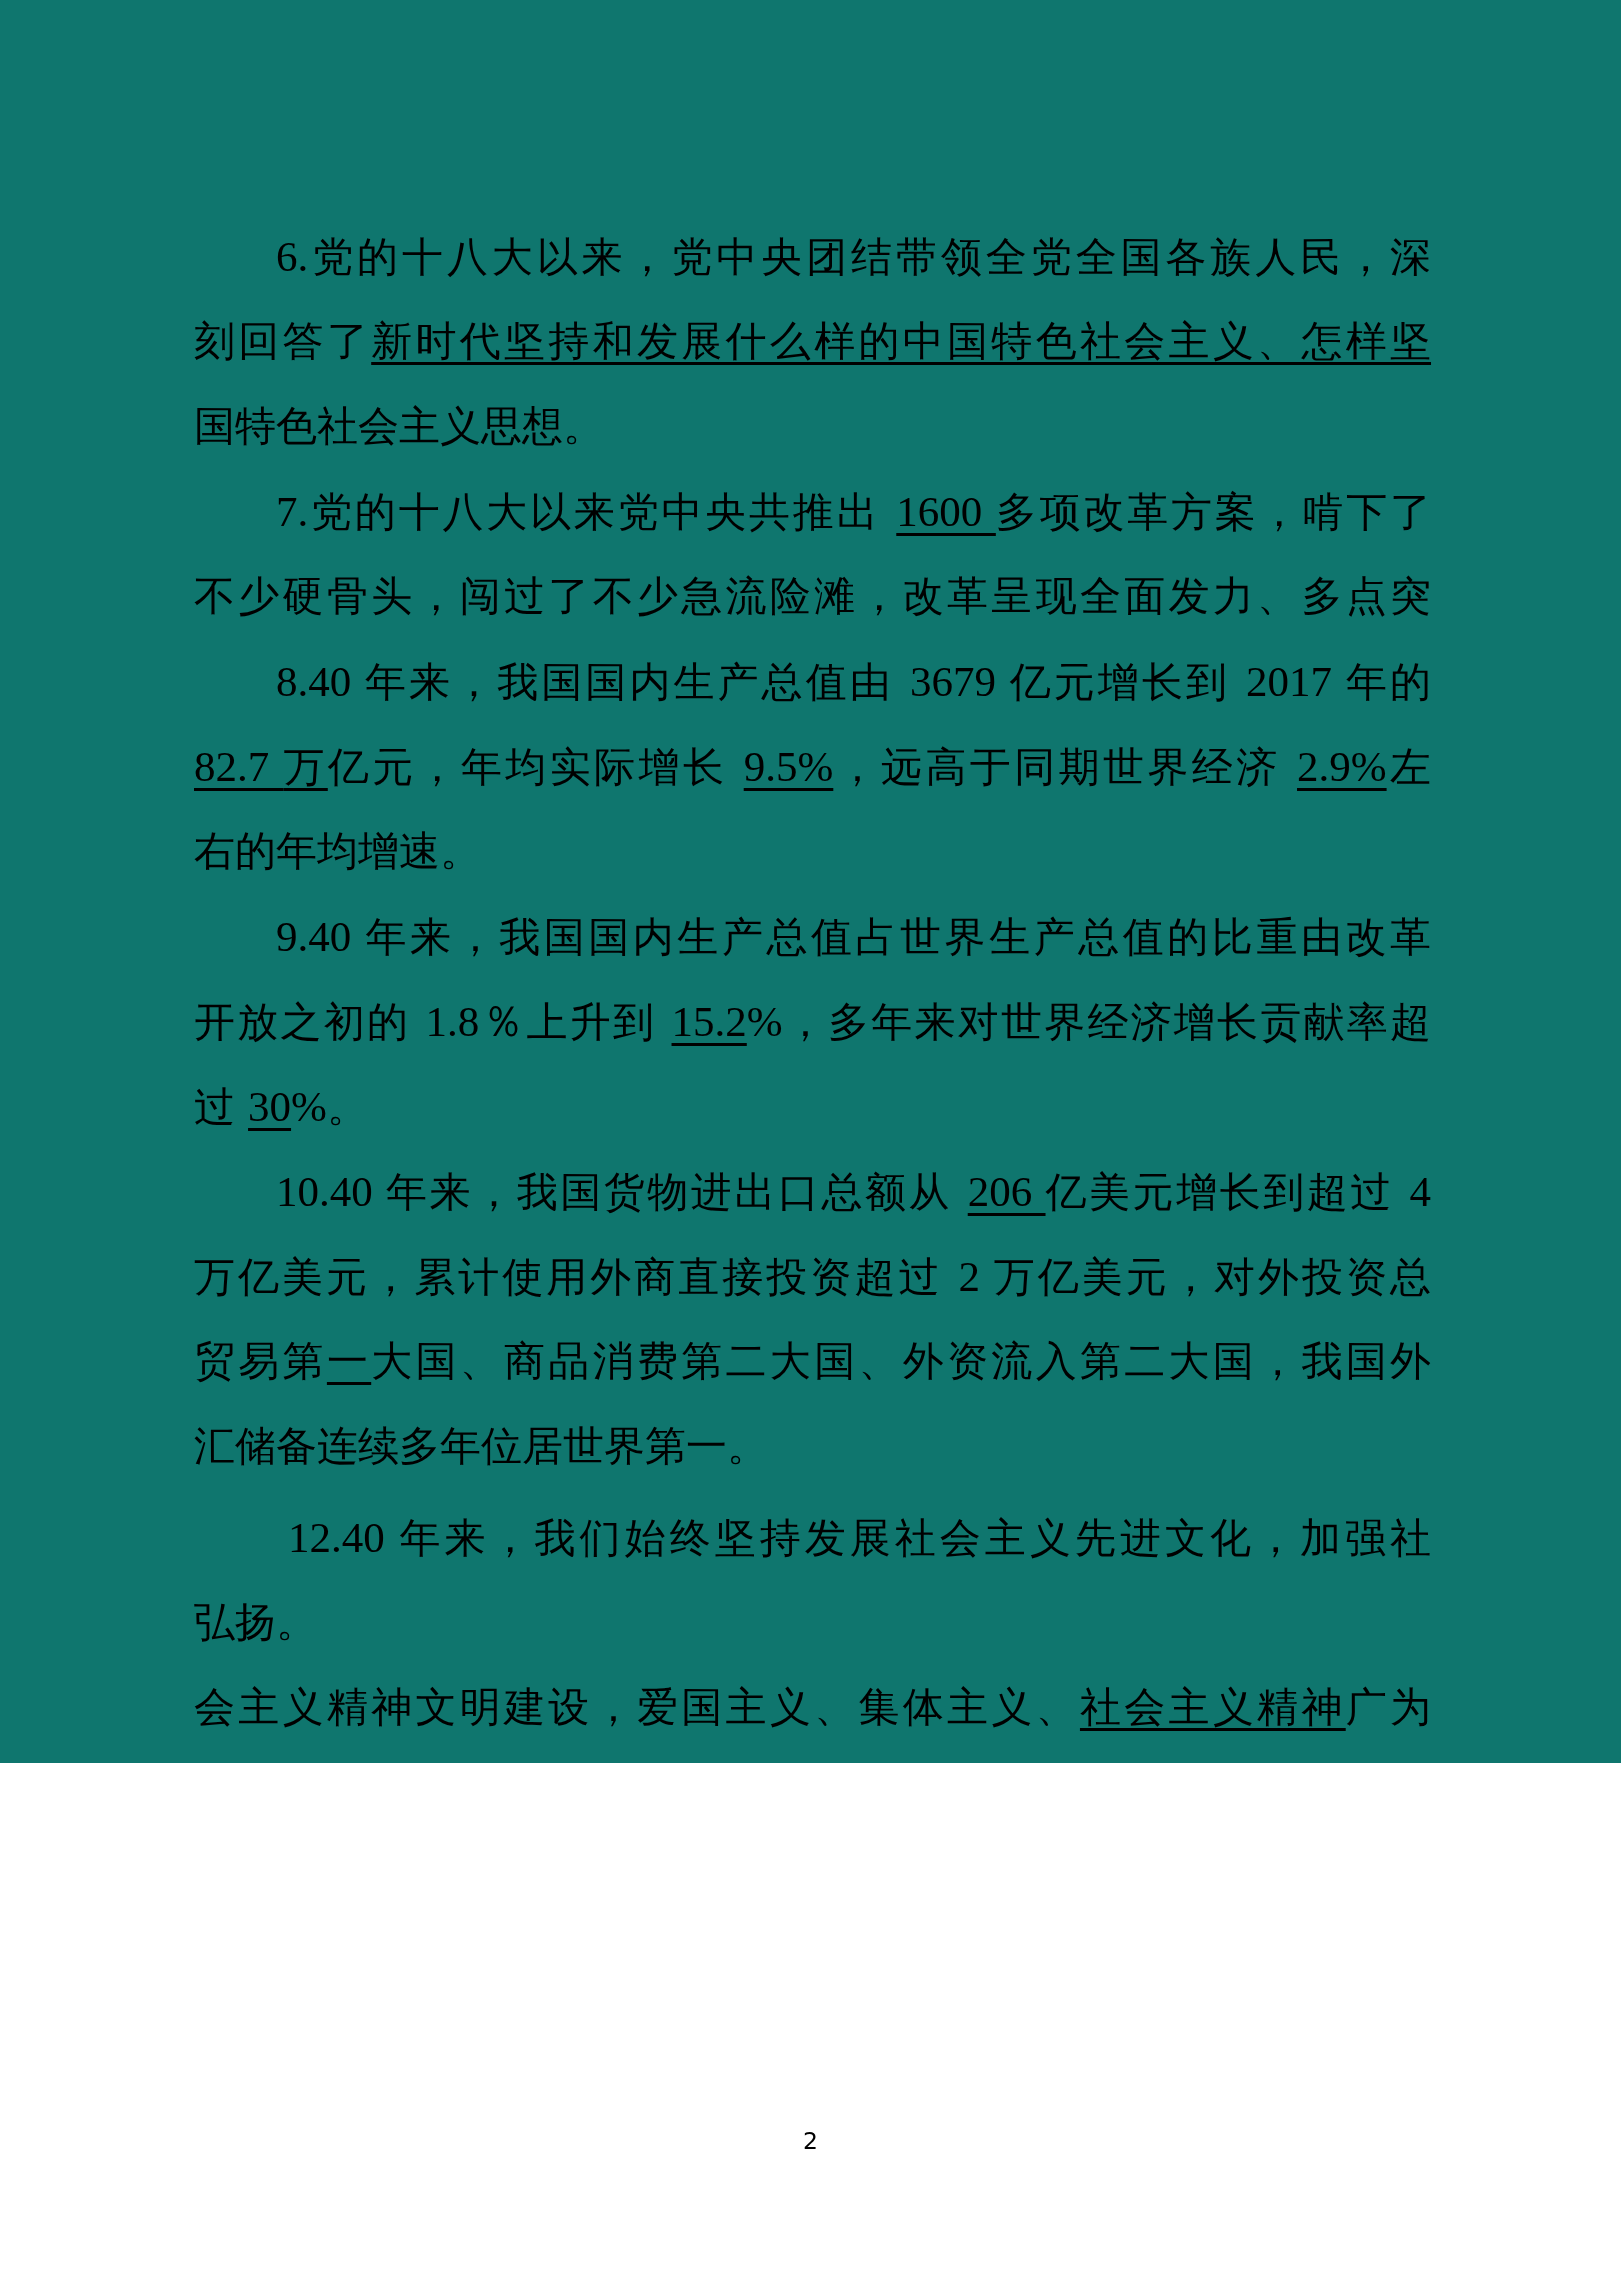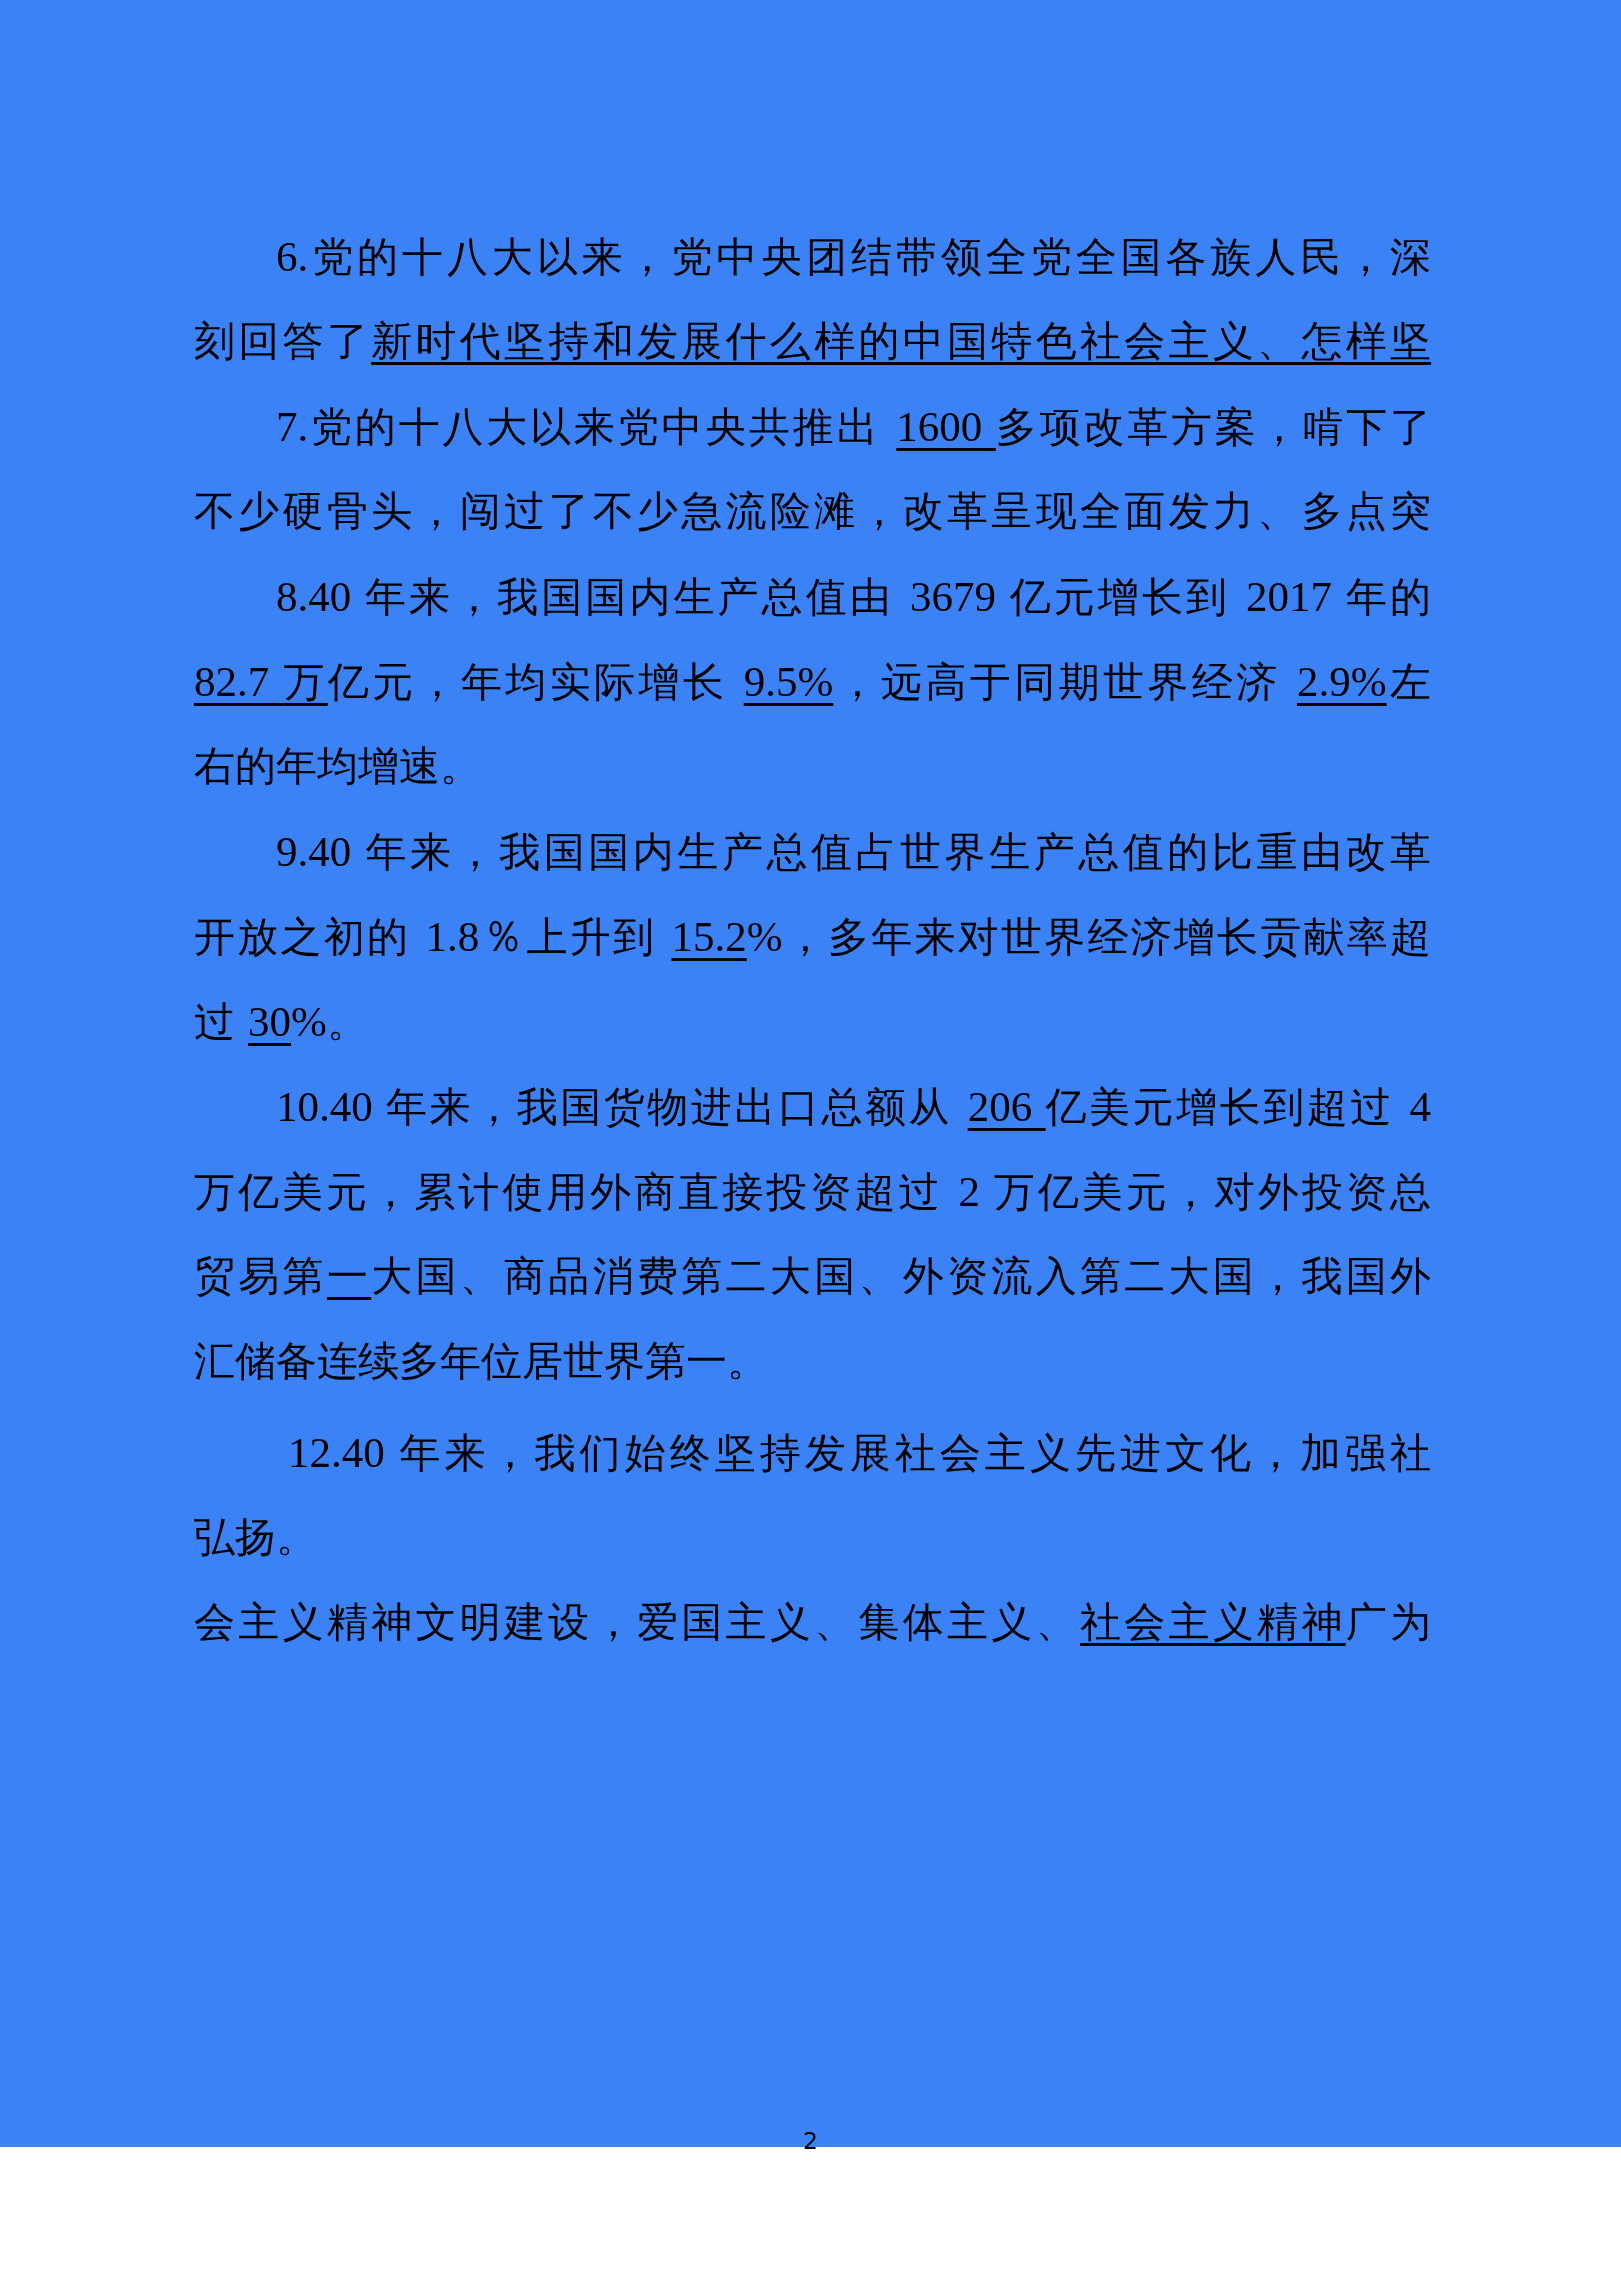--- a/index.html
+++ b/index.html
@@ -1,18 +1,18 @@
 <!DOCTYPE html>
 <html><head>
 <meta charset="utf-8">
 <style>
   html, body { margin: 0; padding: 0; background: #ffffff; }
   body { width: 1621px; height: 2293px; position: relative; overflow: hidden; }
   .page {
-    position: absolute; left: 0; top: 0; width: 1621px; height: 2147px; background: #3b82f6;
+    position: absolute; left: 0; top: 0; width: 1621px; height: 1763px; background: #0f766e;
   }
   .content {
     position: absolute; left: 194px; top: 214px; width: 1237px;
     font-family: "DejaVu Sans", "Liberation Sans", sans-serif;
     font-size: 41px; line-height: 85px; color: #000000;
   }
   .para { margin: 0; padding: 0; }
   .para.extra { margin-top: 5.9px; }
   .line { display: block; white-space: nowrap; text-align: justify; text-align-last: justify; height: 85px; }
   .line.last { text-align-last: left; }
@@ -26,20 +26,21 @@
   }
 </style>
 </head>
 <body>
 
 <div class="page">
   <div class="content" id="content">
       <div class="para">
         <span class="line"><span class="indent"></span><span class="num">6.</span><span class="">党的十八大以来，党中央团结带领全党全国各族人民，深</span></span>
         <span class="line"><span class="">刻回答了</span><span class="u">新时代坚持和发展什么样的中国特色社会主义、怎样坚</span></span>
+        <span class="line last"><span class="">国特色社会主义思想。</span></span>
       </div>
       <div class="para">
         <span class="line"><span class="indent"></span><span class="num">7.</span><span class="">党的十八大以来党中央共推出 </span><span class="u num">1600 </span><span class="">多项改革方案，啃下了</span></span>
         <span class="line"><span class="">不少硬骨头，闯过了不少急流险滩，改革呈现全面发力、多点突</span></span>
       </div>
       <div class="para">
         <span class="line"><span class="indent"></span><span class="num">8.40 </span><span class="">年来，我国国内生产总值由 </span><span class="num">3679 </span><span class="">亿元增长到 </span><span class="num">2017 </span><span class="">年的</span></span>
         <span class="line"><span class="u num">82.7 </span><span class="u">万</span><span class="">亿元，年均实际增长 </span><span class="u num">9.5%</span><span class="">，远高于同期世界经济 </span><span class="u num">2.9%</span><span class="">左</span></span>
         <span class="line last"><span class="">右的年均增速。</span></span>
       </div>

